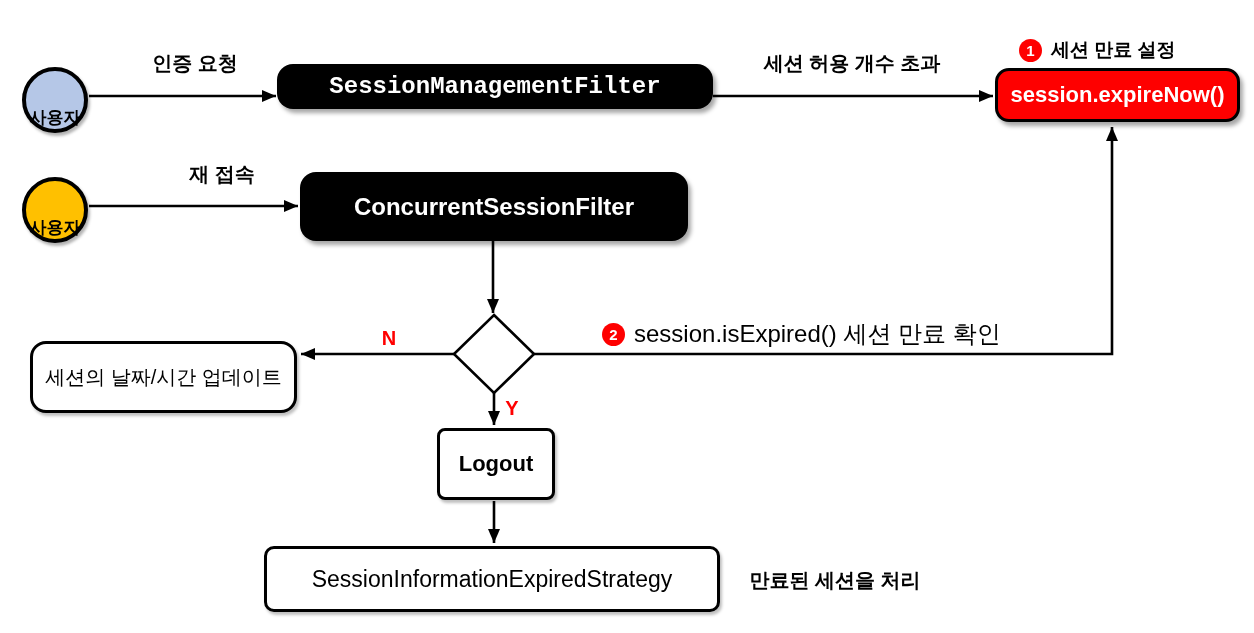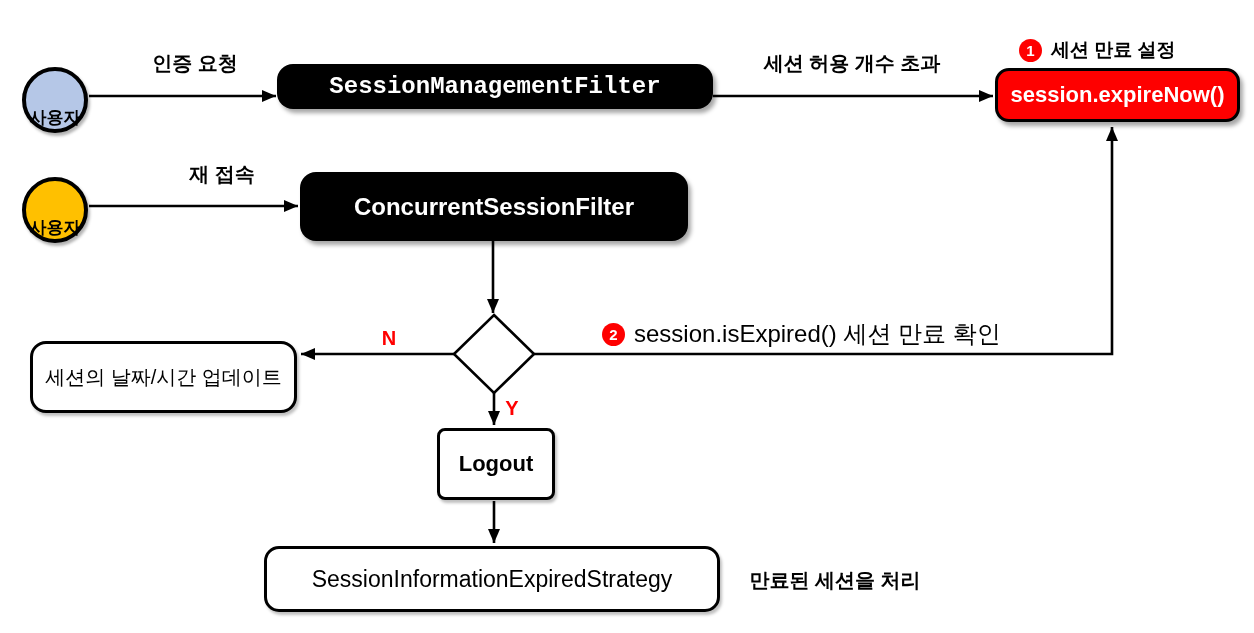--- a/index.html
+++ b/index.html
@@ -44,21 +44,21 @@
   }
   .step1-text{font-size:19px;font-weight:700;}
   .step2-text{font-size:24px;font-weight:400;}
   .note{position:absolute;transform:translate(-50%,-50%);font-size:20px;font-weight:700;white-space:nowrap;}
 
   .smf{left:277px;top:64px;width:436px;height:45px;font-family:Liberation Mono, monospace;}
   .csf{left:300px;top:172px;width:388px;height:69px;}
   .expnow{left:995px;top:68px;width:245px;height:54px;}
   .update{left:30px;top:319px;width:267px;height:72px;border-radius:16px;font-size:20px;font-weight:400;margin-top:22px;}
   .logout{left:437px;top:428px;width:118px;height:72px;border-radius:8px;font-size:22px;font-weight:700;}
-  .strategy{left:264px;top:546px;width:456px;height:66px;border-radius:15px;font-size:23px;font-weight:400;}
+  .strategy{left:264px;top:546px;width:456px;height:66px;border-radius:10px;font-size:23px;font-weight:400;}
   .actor-blue{left:22px;top:67px;width:66px;height:66px;}
   .actor-yellow{left:22px;top:177px;width:66px;height:66px;}
 </style>
 </head>
 <body>
 
 <div class="stage">
 
   <svg class="edges" viewBox="0 0 1254 633" xmlns="http://www.w3.org/2000/svg">
     <defs>

